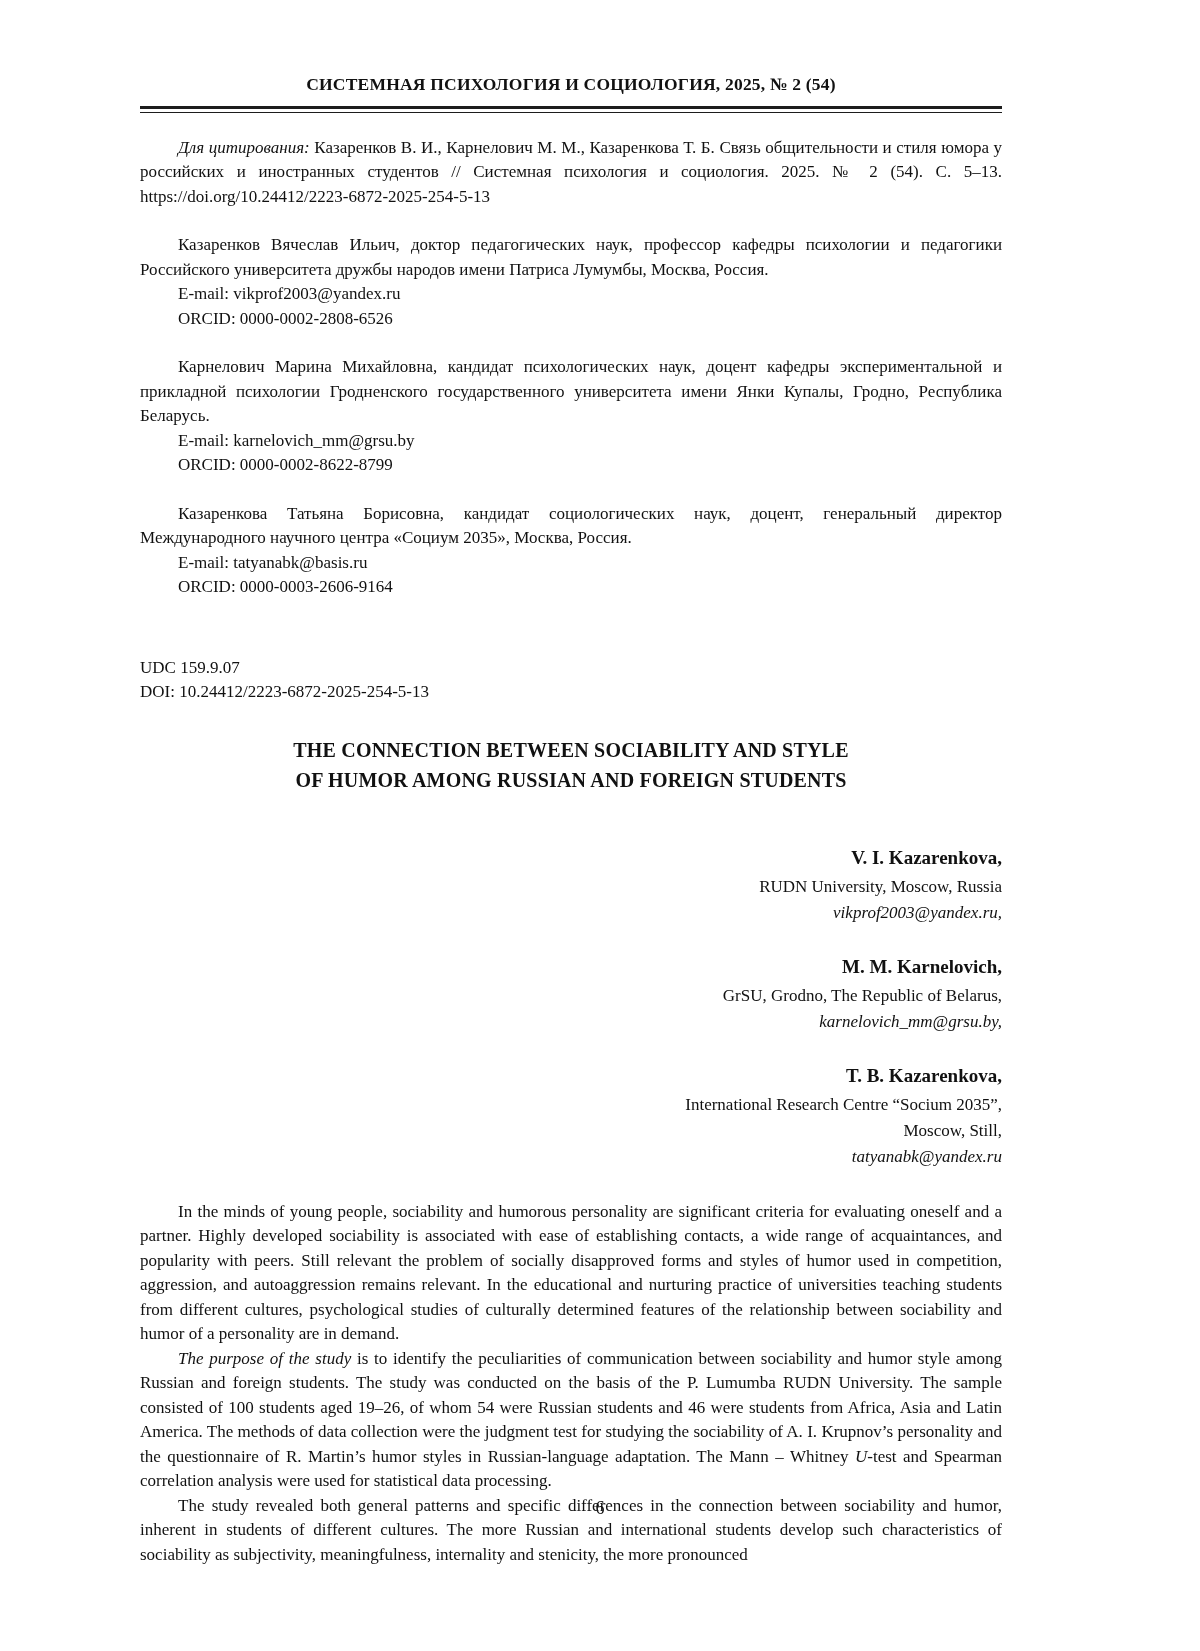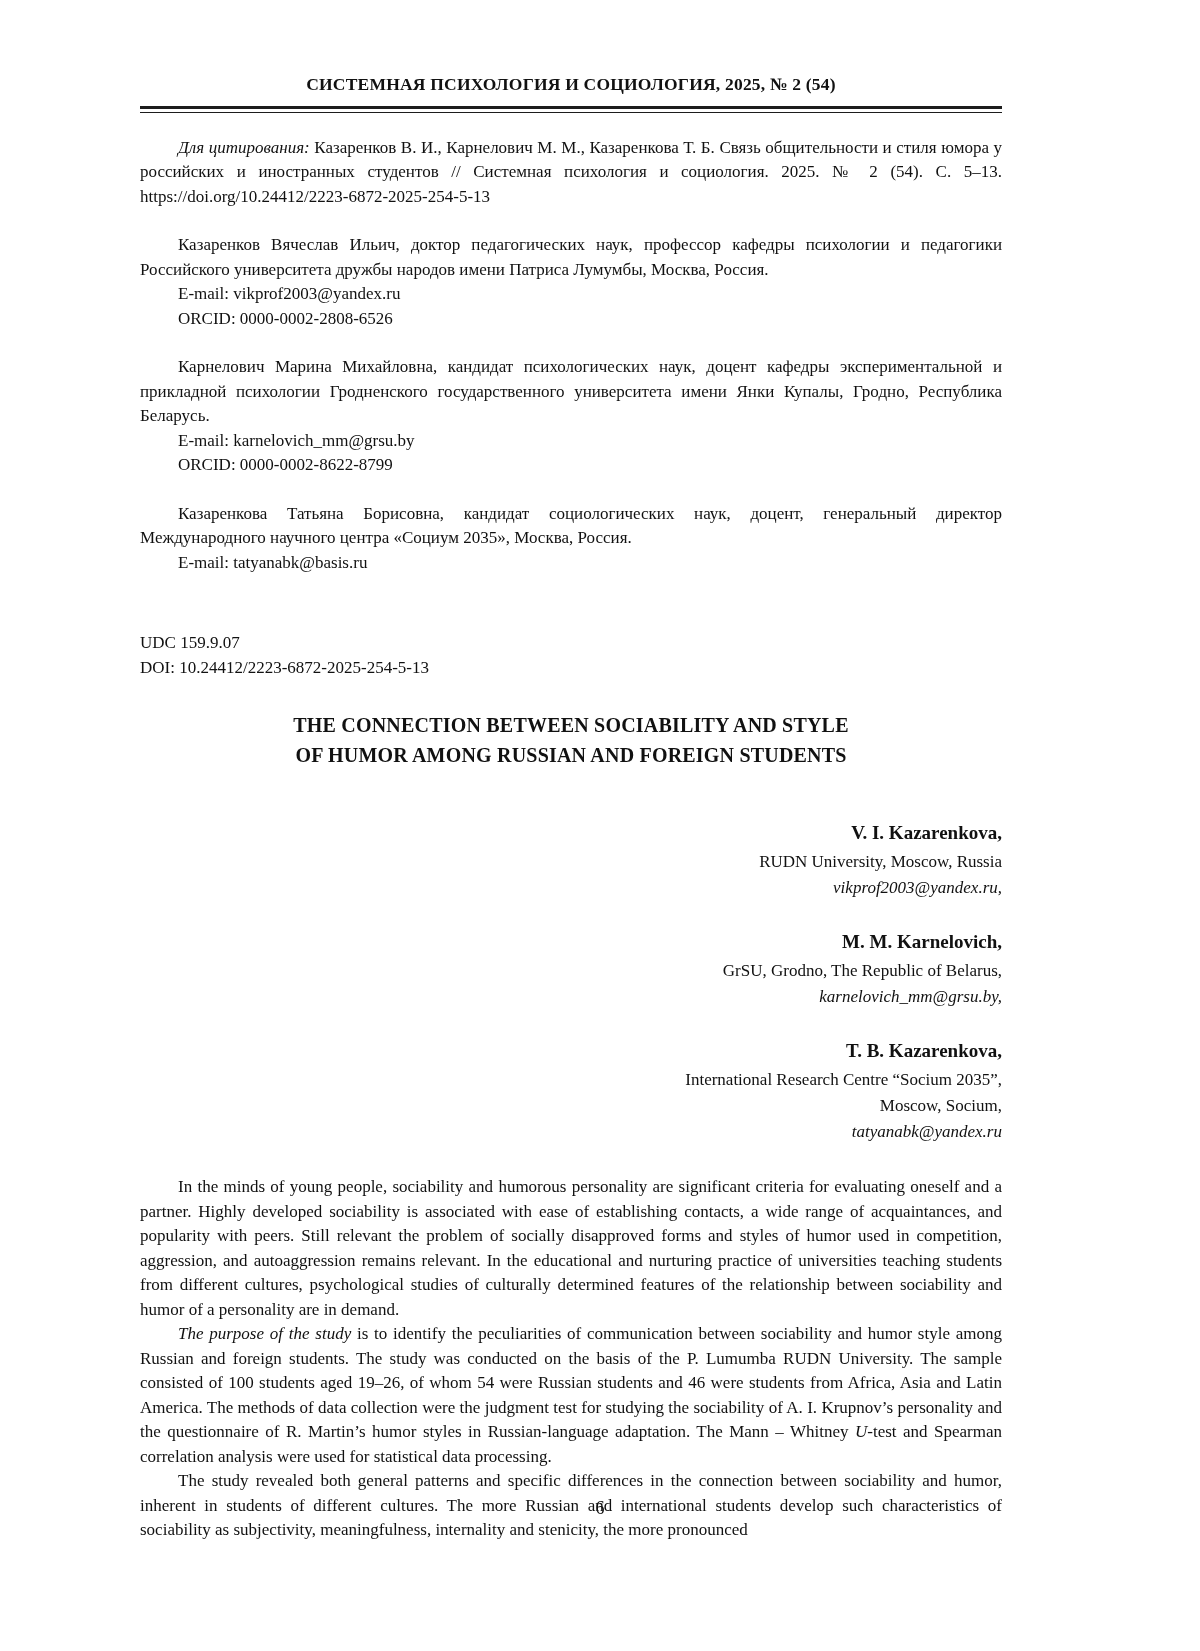--- a/index.html
+++ b/index.html
@@ -106,20 +106,21 @@
 
     <div class="ru-author">
       <p class="desc"><span class="b">Карнелович Марина Михайловна,</span><span> кандидат психологических наук, доцент кафедры экспериментальной и прикладной психологии Гродненского государственного университета имени Янки Купалы, Гродно, Республика Беларусь.</span></p>
       <p class="line-ind">E-mail: karnelovich_mm@grsu.by</p>
       <p class="line-ind">ORCID: 0000-0002-8622-8799</p>
     </div>
 
     <div class="ru-author">
       <p class="desc"><span class="b">Казаренкова Татьяна Борисовна,</span><span> кандидат социологических наук, доцент, генеральный директор Международного научного центра «Социум 2035», Москва, Россия.</span></p>
       <p class="line-ind">E-mail: tatyanabk@basis.ru</p>
+      <p class="line-ind">ORCID: 0000-0003-2606-9164</p>
     </div>
 
     <div class="meta">
       <p>UDC 159.9.07</p>
       <p>DOI: 10.24412/2223-6872-2025-254-5-13</p>
     </div>
 
     <div class="article-title">
       <div>THE CONNECTION BETWEEN SOCIABILITY AND STYLE</div>
       <div>OF HUMOR AMONG RUSSIAN AND FOREIGN STUDENTS</div>
@@ -135,21 +136,21 @@
 
       <div class="en-author">
         <div class="name">M. M. Karnelovich,</div>
         <div class="aff">GrSU, Grodno, The Republic of Belarus,</div>
         <div class="email">karnelovich_mm@grsu.by,</div>
       </div>
 
       <div class="en-author">
         <div class="name">T. B. Kazarenkova,</div>
         <div class="aff">International Research Centre “Socium 2035”,</div>
-        <div class="aff">Moscow, Socium,</div>
+        <div class="aff">Moscow, Still,</div>
         <div class="email">tatyanabk@yandex.ru</div>
       </div>
 
     </div>
 
     <div class="abstract">
       <p>In the minds of young people, sociability and humorous personality are significant criteria for evaluating oneself and a partner. Highly developed sociability is associated with ease of establishing contacts, a wide range of acquaintances, and popularity with peers. Still relevant the problem of socially disapproved forms and styles of humor used in competition, aggression, and autoaggression remains relevant. In the educational and nurturing practice of universities teaching students from different cultures, psychological studies of culturally determined features of the relationship between sociability and humor of a personality are in demand.</p>
       <p><span class="it">The purpose of the study</span><span> is to identify the peculiarities of communication between sociability and humor style among Russian and foreign students. The study was conducted on the basis of the P. Lumumba RUDN University. The sample consisted of 100 students aged 19–26, of whom 54 were Russian students and 46 were students from Africa, Asia and Latin America. The methods of data collection were the judgment test for studying the sociability of A. I. Krupnov’s personality and the questionnaire of R. Martin’s humor styles in Russian-language adaptation. The Mann – Whitney </span><span class="it">U</span><span>-test and Spearman correlation analysis were used for statistical data processing.</span></p>
       <p>The study revealed both general patterns and specific differences in the connection between sociability and humor, inherent in students of different cultures. The more Russian and international students develop such characteristics of sociability as subjectivity, meaningfulness, internality and stenicity, the more pronounced</p>
     </div>

